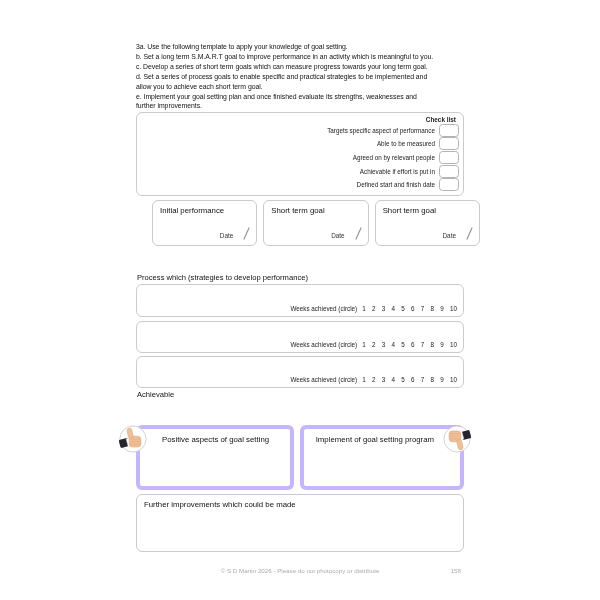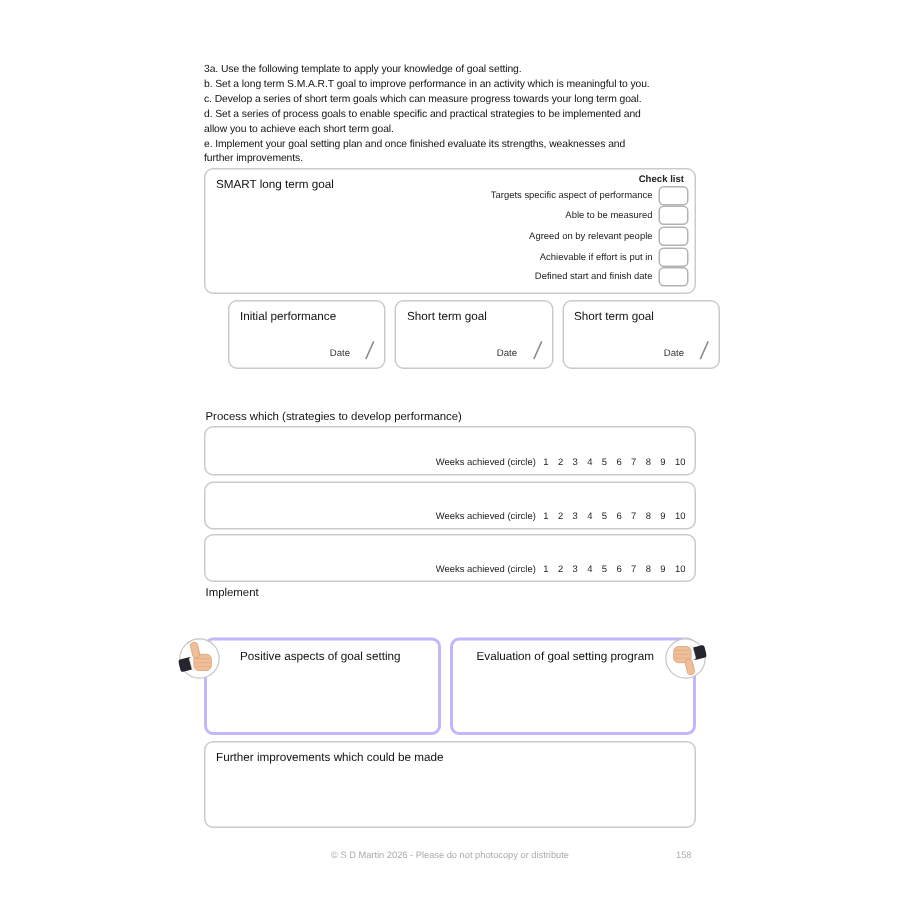--- a/index.html
+++ b/index.html
@@ -50,21 +50,21 @@
   .arrow-outer{position:absolute;right:3px;top:2px;width:130px;height:13px;background:#e8a470;
     clip-path:polygon(0 50%,8px 0,calc(100% - 8px) 0,100% 50%,calc(100% - 8px) 100%,8px 100%);}
   .arrow-inner{position:absolute;inset:1px;background:linear-gradient(180deg,#fdeede 0%,#f6c79d 70%,#f3b98e 100%);
     clip-path:polygon(0 50%,7.5px 0,calc(100% - 7.5px) 0,100% 50%,calc(100% - 7.5px) 100%,7.5px 100%);
     display:flex;align-items:center;justify-content:space-between;padding:0 11px;box-sizing:border-box;}
   .arrow-label{font-size:6.4px;color:#222;}
   .dot{width:8px;height:8px;border-radius:50%;background:#fff;border:1px solid #e2b38c;box-shadow:0 0.5px 1px rgba(170,110,60,.35);}
 
   
   .feedback-row{position:absolute;left:0;top:425px;width:100%;height:65px;display:flex;gap:6px;}
-  .fb-box{position:relative;border:2px solid #c4b5fd;border-radius:6px;background:#fff;box-sizing:border-box;}
+  .fb-box{position:relative;border:4px solid #c4b5fd;border-radius:6px;background:#fff;box-sizing:border-box;}
   .fb-left{width:158px;}
   .fb-right{width:164px;}
   .fb-title-left{font-size:7.8px;color:#111;padding:6px 6px 0 22px;}
   .fb-title-right{font-size:7.8px;color:#111;padding:6px 26px 0 6px;text-align:right;white-space:nowrap;}
   .thumb-wrap{position:absolute;width:28px;height:28px;}
   .thumb-left{left:-17px;top:425px;}
   .thumb-right{left:307px;top:425px;}
 
   
   .further-box{left:0;top:494px;width:100%;height:58px;}
@@ -83,21 +83,20 @@
     <div class="instr-line">3a. Use the following template to apply your knowledge of goal setting.</div>
     <div class="instr-line">b. Set a long term S.M.A.R.T goal to improve performance in an activity which is meaningful to you.</div>
     <div class="instr-line">c. Develop a series of short term goals which can measure progress towards your long term goal.</div>
     <div class="instr-line">d. Set a series of process goals to enable specific and practical strategies to be implemented and</div>
     <div class="instr-line">allow you to achieve each short term goal.</div>
     <div class="instr-line">e. Implement your goal setting plan and once finished evaluate its strengths, weaknesses and</div>
     <div class="instr-line">further improvements.</div>
   </div>
 
   <div class="wbox smart-box">
-    <div class="box-title">SMART long term goal</div>
     <div class="checklist">
       <div class="checklist-header">Check list</div>
       <div class="chk-row">
         <span class="chk-label">Targets specific aspect of performance</span>
         <span class="checkbox"></span>
       </div>
       <div class="chk-row">
         <span class="chk-label">Able to be measured</span>
         <span class="checkbox"></span>
       </div>
@@ -151,29 +150,29 @@
     <div class="weeks-line">
       <span>Weeks achieved (circle)</span><span class="weeks-numbers">1 2 3 4 5 6 7 8 9 10</span>
     </div>
   </div>
   <div class="wbox pbox2">
     <div class="weeks-line">
       <span>Weeks achieved (circle)</span><span class="weeks-numbers">1 2 3 4 5 6 7 8 9 10</span>
     </div>
   </div>
 
-  <div class="section-title evaluation-title">Implement</div>
+  <div class="section-title evaluation-title">Achievable</div>
 
 
   <div class="feedback-row">
     <div class="fb-box fb-left">
       <div class="fb-title-left">Positive aspects of goal setting</div>
     </div>
     <div class="fb-box fb-right">
-      <div class="fb-title-right">Evaluation of goal setting program</div>
+      <div class="fb-title-right">Implement of goal setting program</div>
     </div>
   </div>
 
   <div class="thumb-wrap thumb-left">
     <svg width="28" height="28" viewBox="0 0 28 28">
       <circle cx="14" cy="14" r="13.1" fill="#ffffff" stroke="#c6c6c6" stroke-width="0.8"></circle>
       <g>
         <rect x="0.5" y="13.8" width="9" height="8.4" rx="1.5" fill="#25252e" transform="rotate(-15 5 18)"></rect>
         <rect x="8.2" y="13.6" width="2.4" height="8.6" fill="#fafafa" stroke="#dddddd" stroke-width="0.3" transform="rotate(-15 9 18)"></rect>
         <rect x="10.3" y="11.2" width="11.6" height="10.8" rx="3.2" fill="#f1bf97" stroke="#d8a87e" stroke-width="0.6"></rect>

